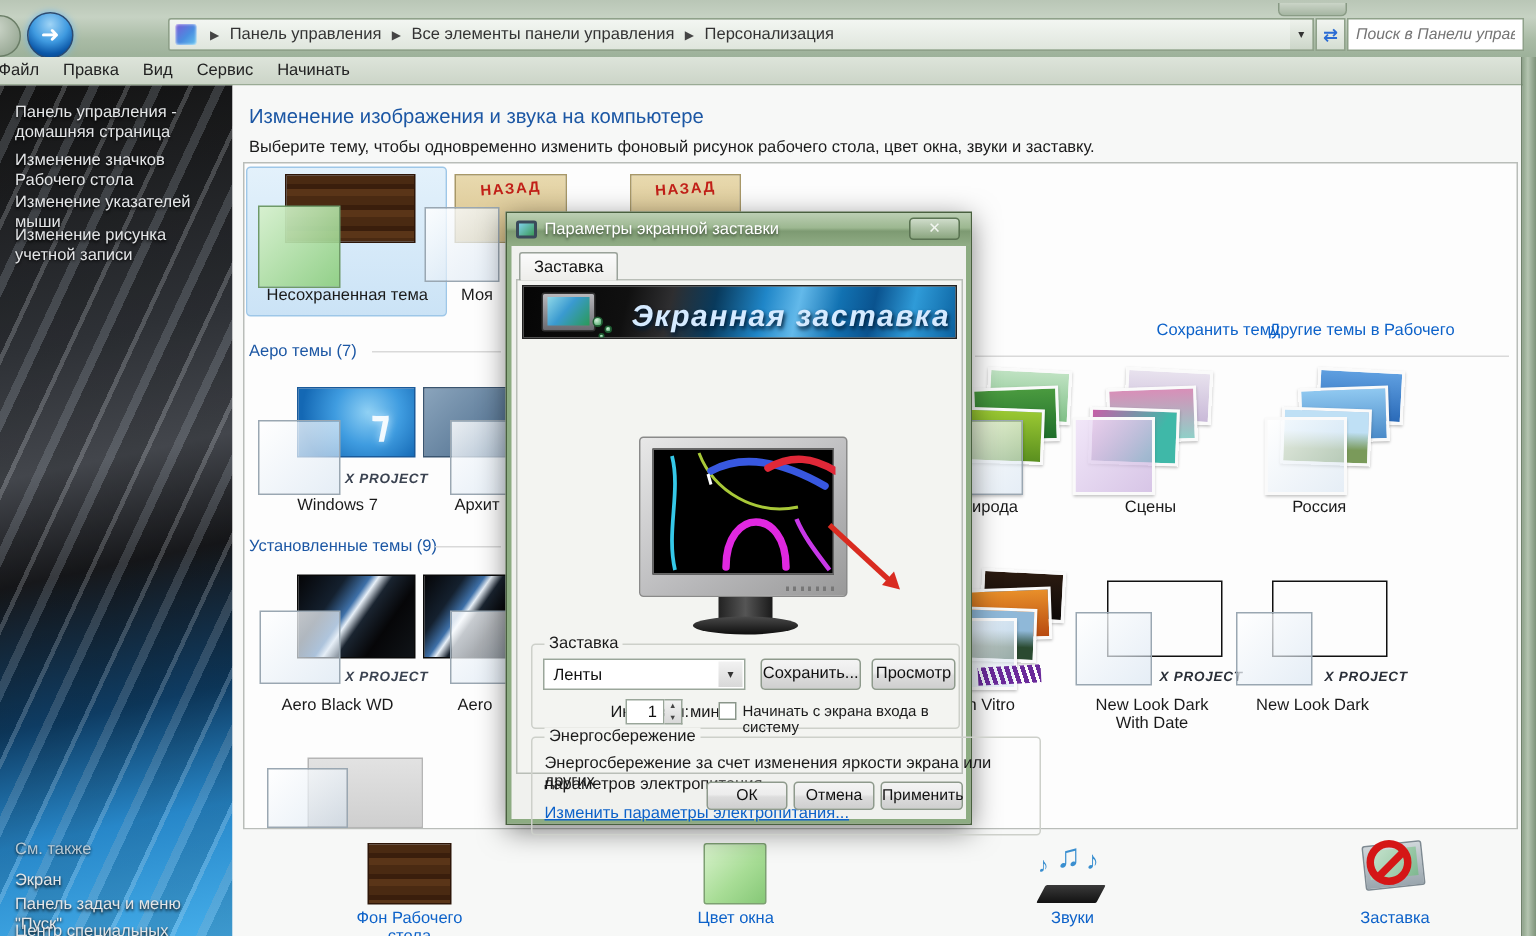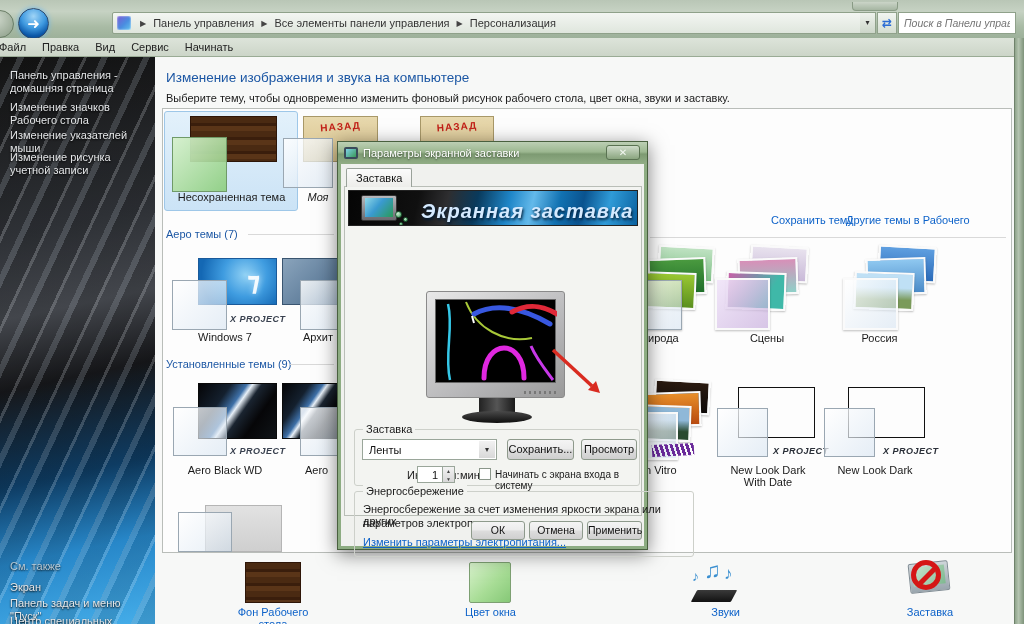--- a/index.html
+++ b/index.html
@@ -187,21 +187,21 @@
 
 <div class="abs" id="sel-theme"></div>
 <div class="abs wood" style="left:190px;top:116px;width:87px;height:46px;"></div>
 <div class="green-sq" style="left:172px;top:137px;width:55px;height:55px;"></div>
 <div class="theme-label" style="left:165px;top:191px;width:133px;">Несохраненная тема</div>
 
 <div class="abs poster" style="left:303px;top:116px;width:75px;height:46px;">
     <span>НАЗАД</span>
   </div>
 <div class="overlay-sq" style="left:283px;top:138px;width:50px;height:50px;"></div>
-<div class="theme-label" style="left:300px;top:191px;width:36px;font-style:italic;">Моя</div>
+<div class="theme-label" style="left:300px;top:191px;width:36px;">Моя</div>
 <div class="abs poster" style="left:420px;top:116px;width:74px;height:46px;">
     <span>НАЗАД</span>
   </div>
 
 <div class="link-blue" style="left:771px;top:214px;">Сохранить тему</div>
 <div class="link-blue" style="left:846px;top:214px;">Другие темы в Рабочего</div>
 <div class="sec-line" style="left:650px;top:237px;width:356px;"></div>
 
 <div class="sec-head" style="left:166px;top:228px;">Аеро темы (7)</div>
 <div class="sec-line" style="left:248px;top:234px;width:86px;"></div>
@@ -281,21 +281,21 @@
 
 <div class="abs colorsq" style="left:469px;top:562px;width:42px;height:41px;"></div>
 <div class="link-blue" style="left:458px;top:606px;width:65px;text-align:center;">Цвет окна</div>
 
 <div class="abs" style="left:686px;top:558px;width:56px;height:46px;">
   <span class="kbd" style="left:8px;top:32px;"></span>
   <span class="note" style="left:6px;top:10px;font-size:14px;">♪</span>
   <span class="note" style="left:18px;top:0;font-size:22px;">♫</span>
   <span class="note" style="left:38px;top:6px;font-size:17px;">♪</span>
 </div>
-<div class="link-blue" style="left:690px;top:606px;width:50px;text-align:right;">Звуки</div>
+<div class="link-blue" style="left:690px;top:606px;width:50px;text-align:center;">Звуки</div>
 
 <div class="abs" style="left:905px;top:558px;width:52px;height:46px;">
   <span class="mini-mon" style="left:4px;top:4px;width:40px;height:30px;">
       <i></i>
     </span>
   <span class="no-sign" style="left:6px;top:2px;">
       <i></i>
     </span>
 </div>
 <div class="link-blue" style="left:900px;top:606px;width:60px;text-align:center;">Заставка</div>

